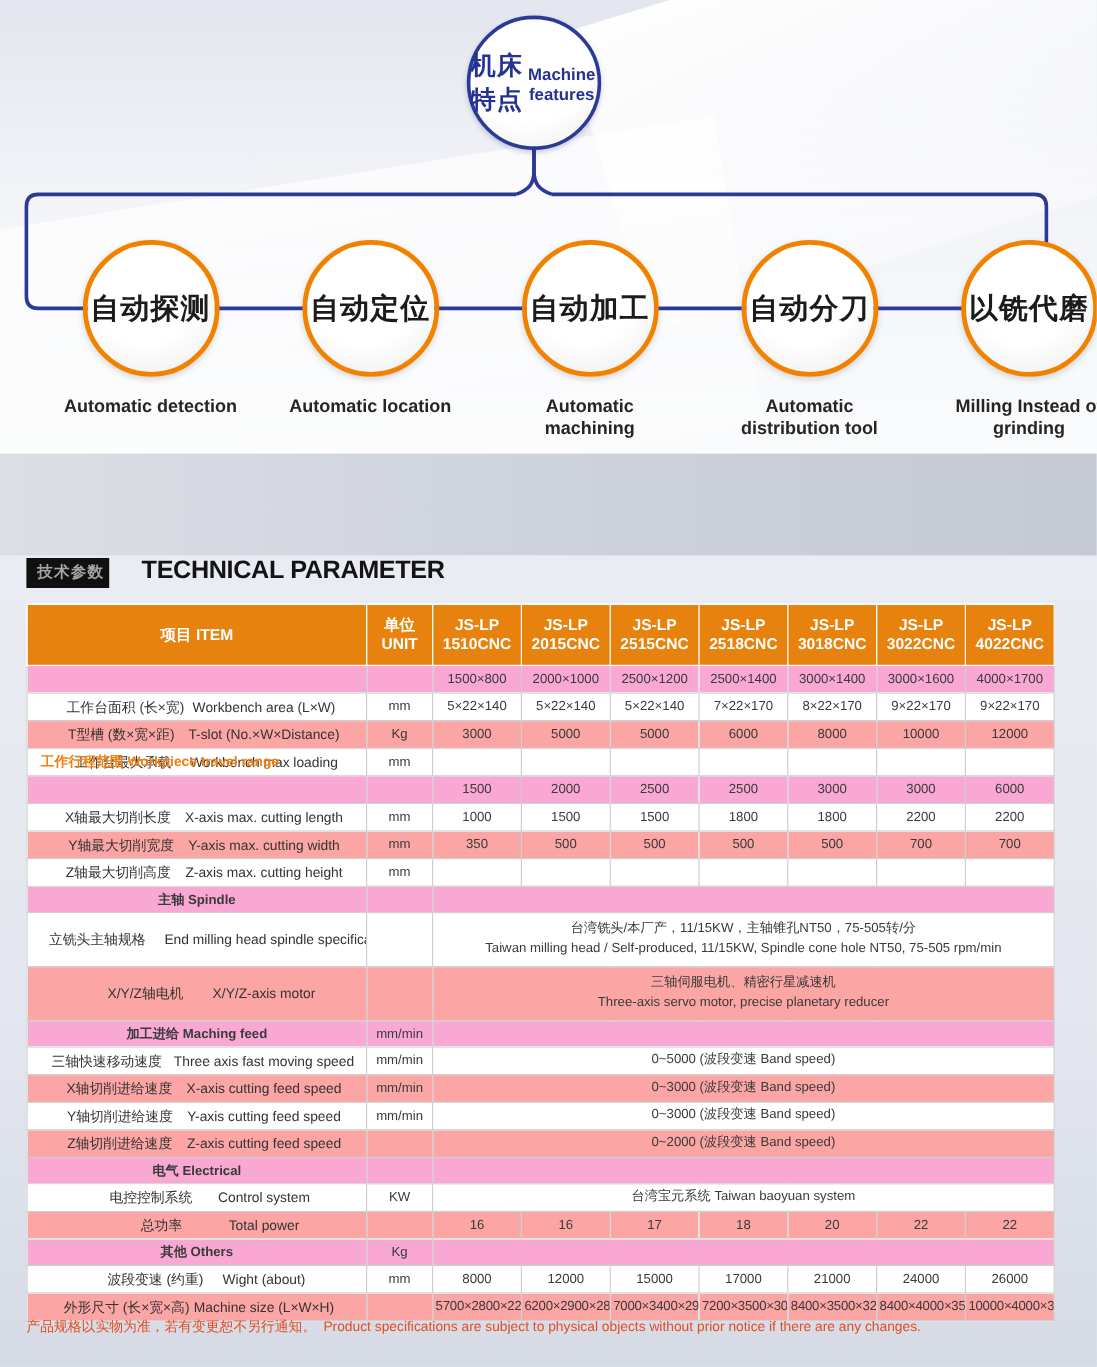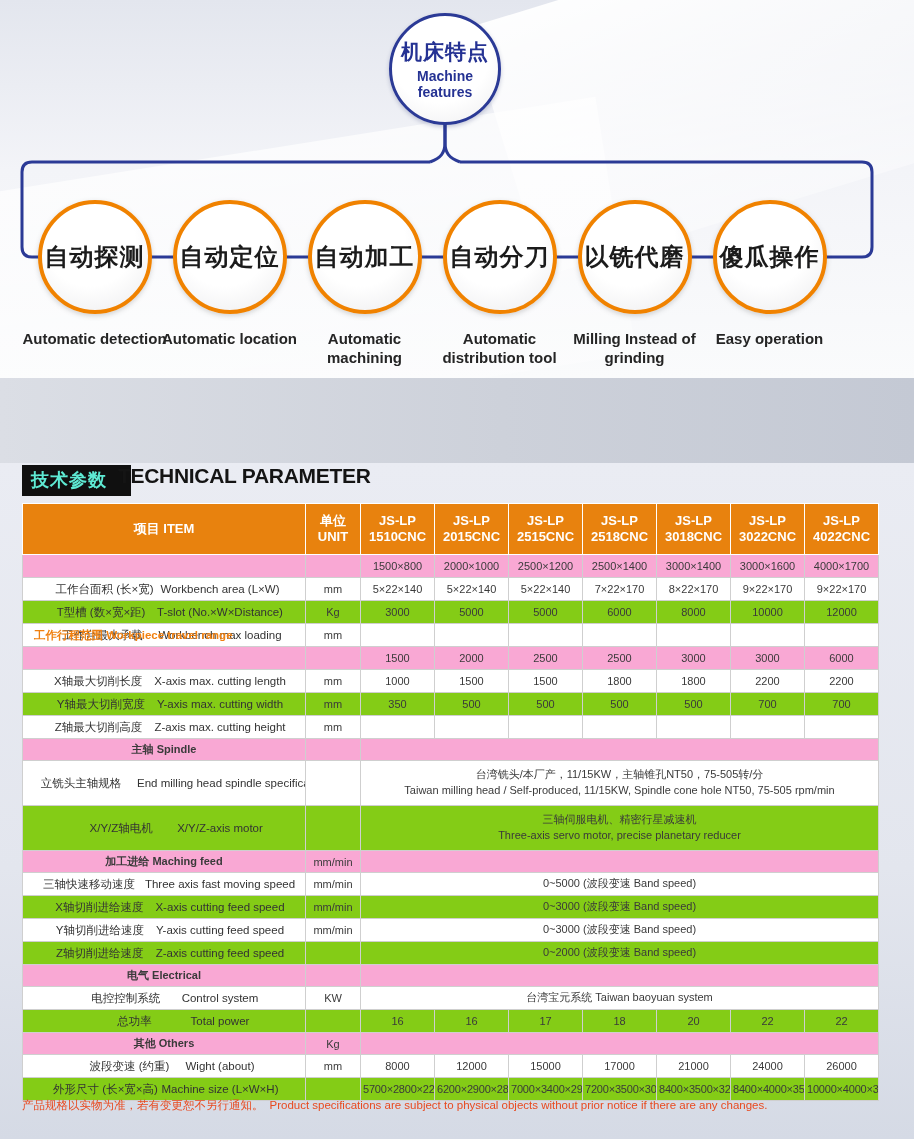--- a/index.html
+++ b/index.html
@@ -15,47 +15,47 @@
   .wedge2{top:150px;left:-80px;width:700px;height:260px;transform:rotate(-9deg);opacity:.75;}
   .bg-band{position:absolute;left:0;top:378px;width:914px;height:85px;
     background:linear-gradient(90deg,#dbdee5 0%,#cdd1da 55%,#c4c9d4 100%);}
   .bg-bottom{position:absolute;left:0;top:463px;width:914px;height:676px;
     background:linear-gradient(180deg,#eaecf3 0%,#e3e6ee 60%,#d5dae5 100%);}
 
   .connector-svg{position:absolute;left:0;top:0;}
 
   .hub-circle{position:absolute;left:389px;top:13px;width:106px;height:106px;border-radius:50%;
     border:3px solid #2b3a96;background:radial-gradient(circle at 45% 35%,#ffffff 55%,#ececee 100%);
-    display:flex;flex-direction:column;align-items:center;justify-content:center;box-shadow:0 2px 4px rgba(40,50,110,.25);}
+    display:flex;flex-direction:row;align-items:center;justify-content:center;box-shadow:0 2px 4px rgba(40,50,110,.25);}
   .hub-cn{font-size:21px;font-weight:bold;color:#253293;letter-spacing:1px;}
   .hub-en{font-size:14px;font-weight:bold;color:#253293;line-height:1.15;text-align:center;margin-top:2px;}
 
-  .features-row{position:absolute;left:27px;top:200px;width:810px;display:flex;}
+  .features-row{position:absolute;left:58px;top:200px;width:810px;display:flex;gap:48px;}
   .feature-col{width:135px;display:flex;flex-direction:column;align-items:center;}
   .feature-circle{width:106px;height:106px;border-radius:50%;border:4px solid #f08200;
     background:radial-gradient(circle at 45% 35%,#ffffff 50%,#ebebed 100%);
     display:flex;align-items:center;justify-content:center;
     font-size:24px;font-weight:bold;color:#1b1b1b;letter-spacing:1px;white-space:nowrap;
     box-shadow:0 2px 5px rgba(90,90,90,.25);}
   .feature-caption{margin-top:16px;text-align:center;font-size:15px;font-weight:bold;color:#252525;line-height:1.25;width:150px;}
 
-  .tech-badge{position:absolute;left:22px;top:465px;background:#101010;color:#5eead4;
-    font-size:18px;font-weight:bold;padding:3px 24px 4px 9px;letter-spacing:1px;}
+  .tech-badge{position:absolute;left:22px;top:465px;background:#101010;color:#a3a3a3;
+    font-size:13px;font-weight:bold;padding:3px 4px 4px 9px;letter-spacing:1px;}
   .tech-title{position:absolute;left:118px;top:464px;font-size:21px;font-weight:bold;color:#141414;letter-spacing:-0.3px;}
 
   table.spec{position:absolute;left:22px;top:503px;width:856px;border-collapse:collapse;table-layout:fixed;background:#fff;}
   table.spec th{background:#e8820e;color:#ffffff;font-size:13px;font-weight:bold;
     border:1px solid #ffffff;padding:0;line-height:1.25;height:50px;text-align:center;}
   table.spec td{border:1px solid #cfcfcf;padding:0 2px;font-size:11px;color:#3a3a3a;text-align:center;
     overflow:hidden;white-space:nowrap;}
   tr.t-item,tr.t-values,tr.t-merged-single{height:23px;}
   tr.t-section{height:22px;}
   tr.t-merged{height:45px;}
   tr.bg-cream td{background:#f9a8d4;}
-  tr.bg-gray td{background:#84cc16;margin-left:24px;}
+  tr.bg-gray td{background:#fca5a5;margin-left:24px;}
   tr.bg-white td{background:#ffffff;}
   td.label-cell{text-align:left;padding-left:11px;position:relative;}
   .lbl-cn{display:inline-block;width:112px;font-size:11.5px;color:#333;}
   .lbl-en{font-size:11.5px;color:#333;}
   .overlay-lbl{position:absolute;left:11px;top:50%;transform:translateY(-50%);
     color:#f08010;font-weight:bold;font-size:11.5px;white-space:nowrap;}
   td.section-cell{text-align:left;padding-left:11px;color:#f08010;font-weight:bold;font-size:12.5px;background:inherit;}
   td.unit-cell{font-size:11px;}
   td.merged-cell{font-size:10.5px;line-height:1.45;white-space:normal;}
   td.small-val{font-size:8.8px;letter-spacing:-0.2px;}

